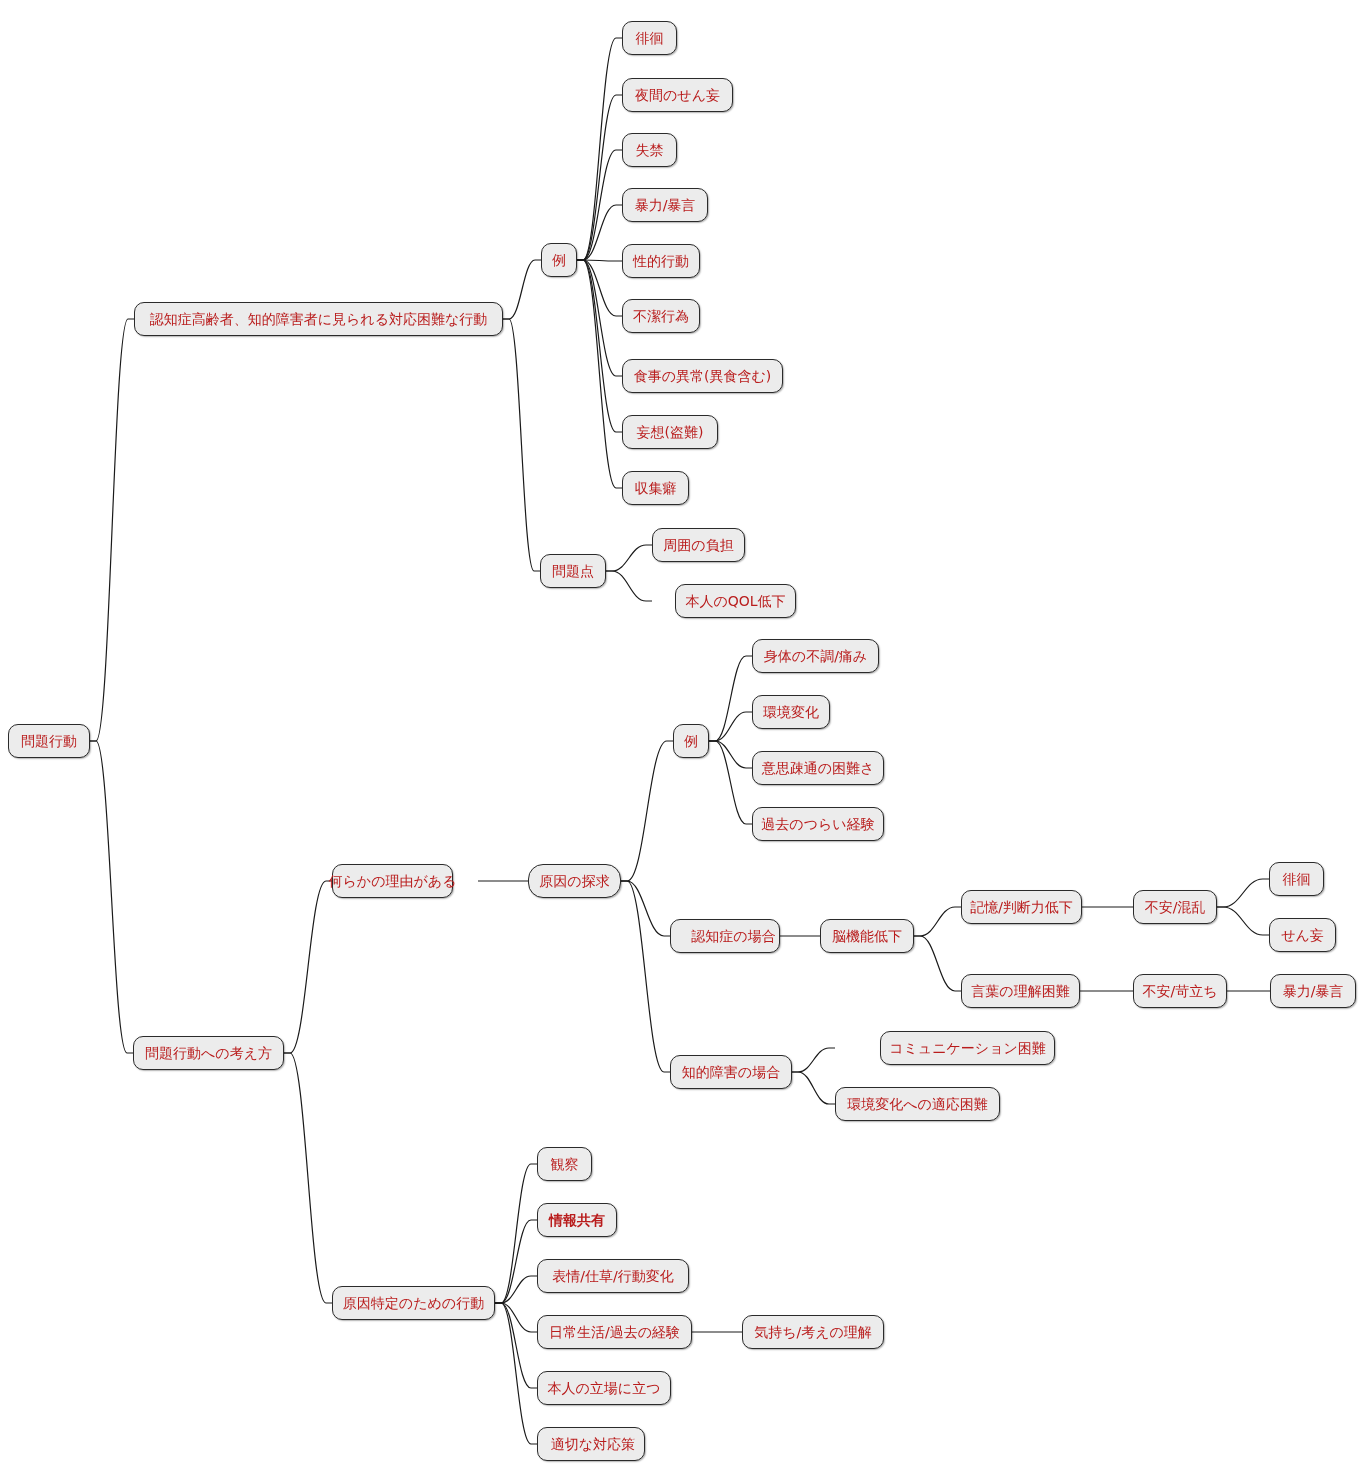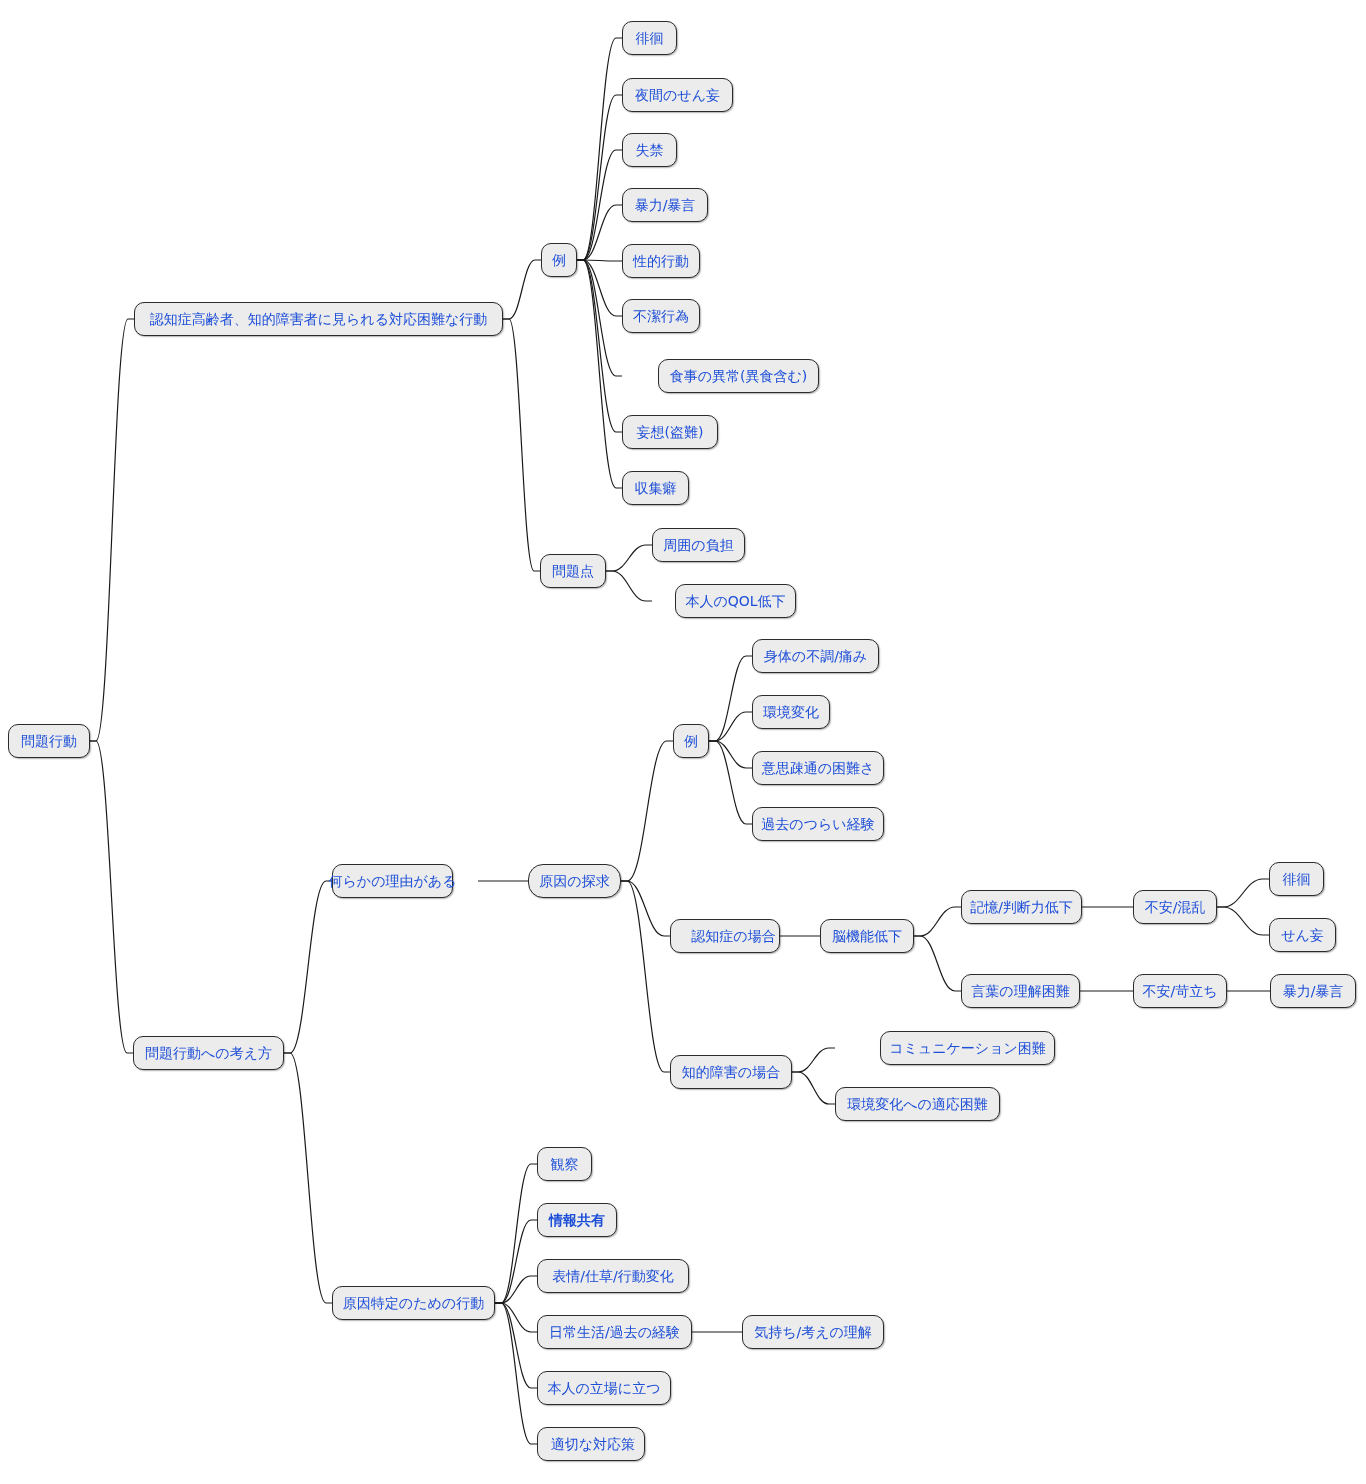--- a/index.html
+++ b/index.html
@@ -26,21 +26,21 @@
   .node {
     position: absolute;
     box-sizing: border-box;
     height: 34px;
     display: flex;
     align-items: center;
     justify-content: center;
     background: #ececec;
     border: 1.4px solid #2b2b2b;
     border-radius: 10px;
-    color: #1d4ed8;
+    color: #b91c1c;
     font-size: 14px;
     line-height: 1;
     white-space: nowrap;
     padding: 0 9px;
     box-shadow: 1px 1px 1.5px rgba(0,0,0,0.30);
   }
   .node-label {
     display: block;
   }
 </style>
@@ -116,21 +116,21 @@
       </div>
       <div class="node" style="left: 622px; top: 188px; width: 86px;">
         <span class="node-label">暴力/暴言</span>
       </div>
       <div class="node" style="left: 622px; top: 244px; width: 78px;">
         <span class="node-label">性的行動</span>
       </div>
       <div class="node" style="left: 622px; top: 299px; width: 78px;">
         <span class="node-label">不潔行為</span>
       </div>
-      <div class="node" style="left: 622px; top: 359px; width: 161px; margin-left: 36px;">
+      <div class="node" style="left: 622px; top: 359px; width: 161px;">
         <span class="node-label">食事の異常(異食含む)</span>
       </div>
       <div class="node" style="left: 622px; top: 415px; width: 96px;">
         <span class="node-label">妄想(盗難)</span>
       </div>
       <div class="node" style="left: 622px; top: 471px; width: 67px;">
         <span class="node-label">収集癖</span>
       </div>
       <div class="node" style="left: 540px; top: 554px; width: 66px;">
         <span class="node-label">問題点</span>

